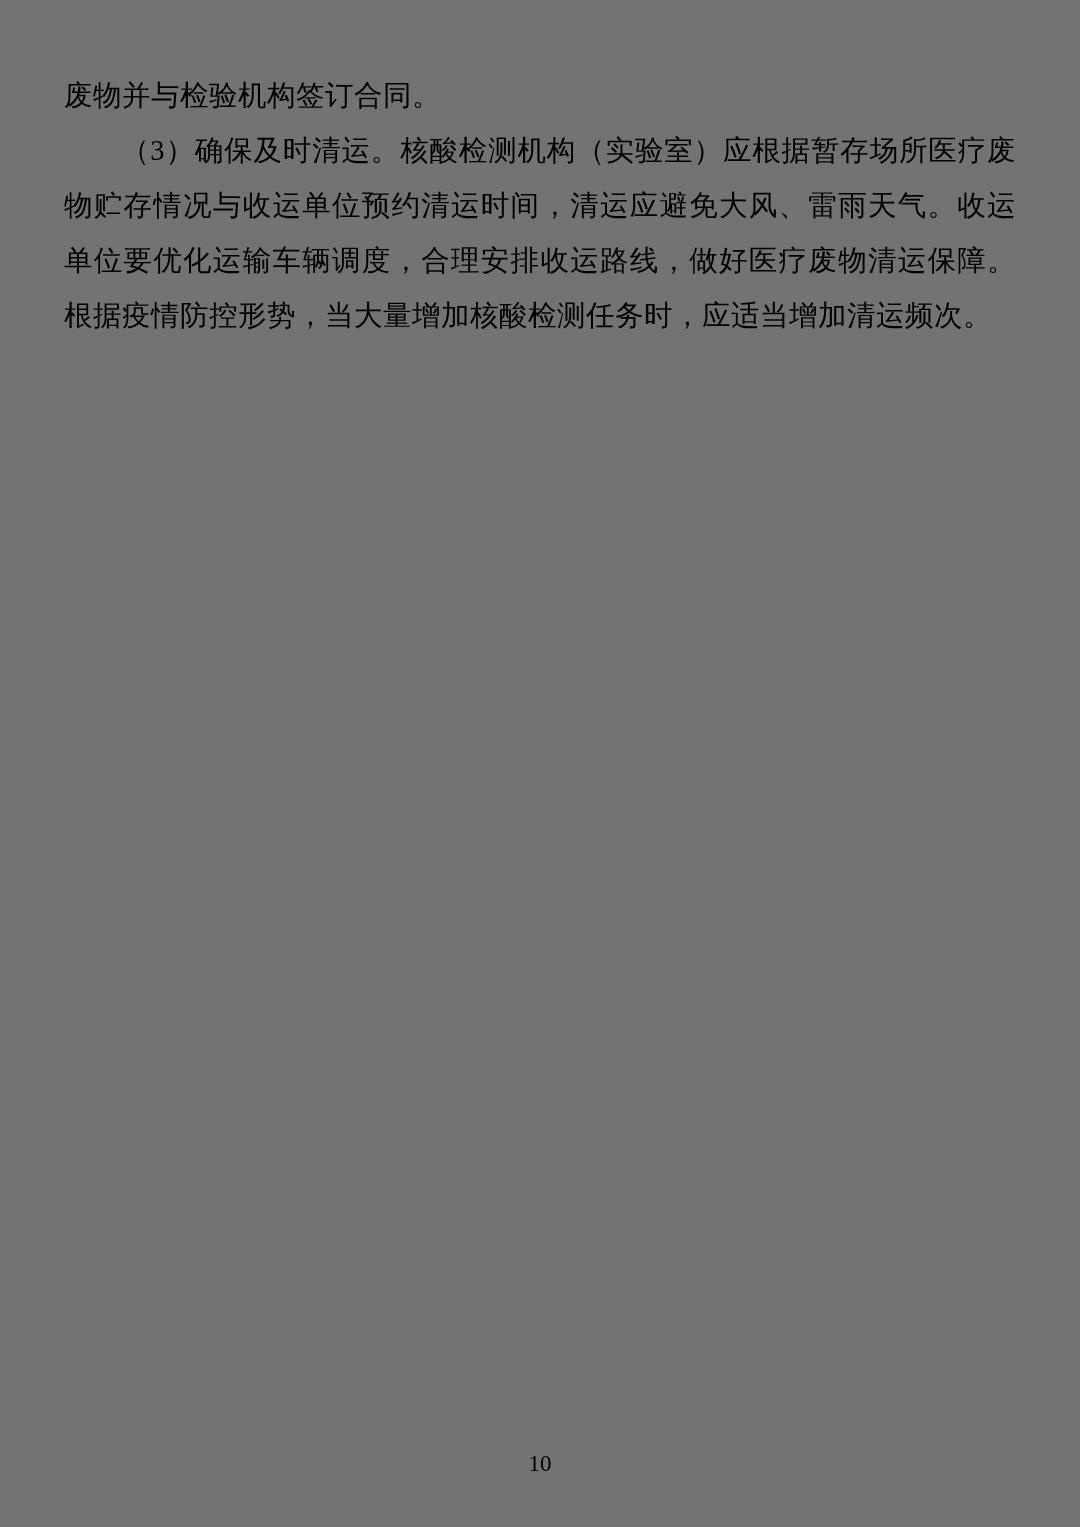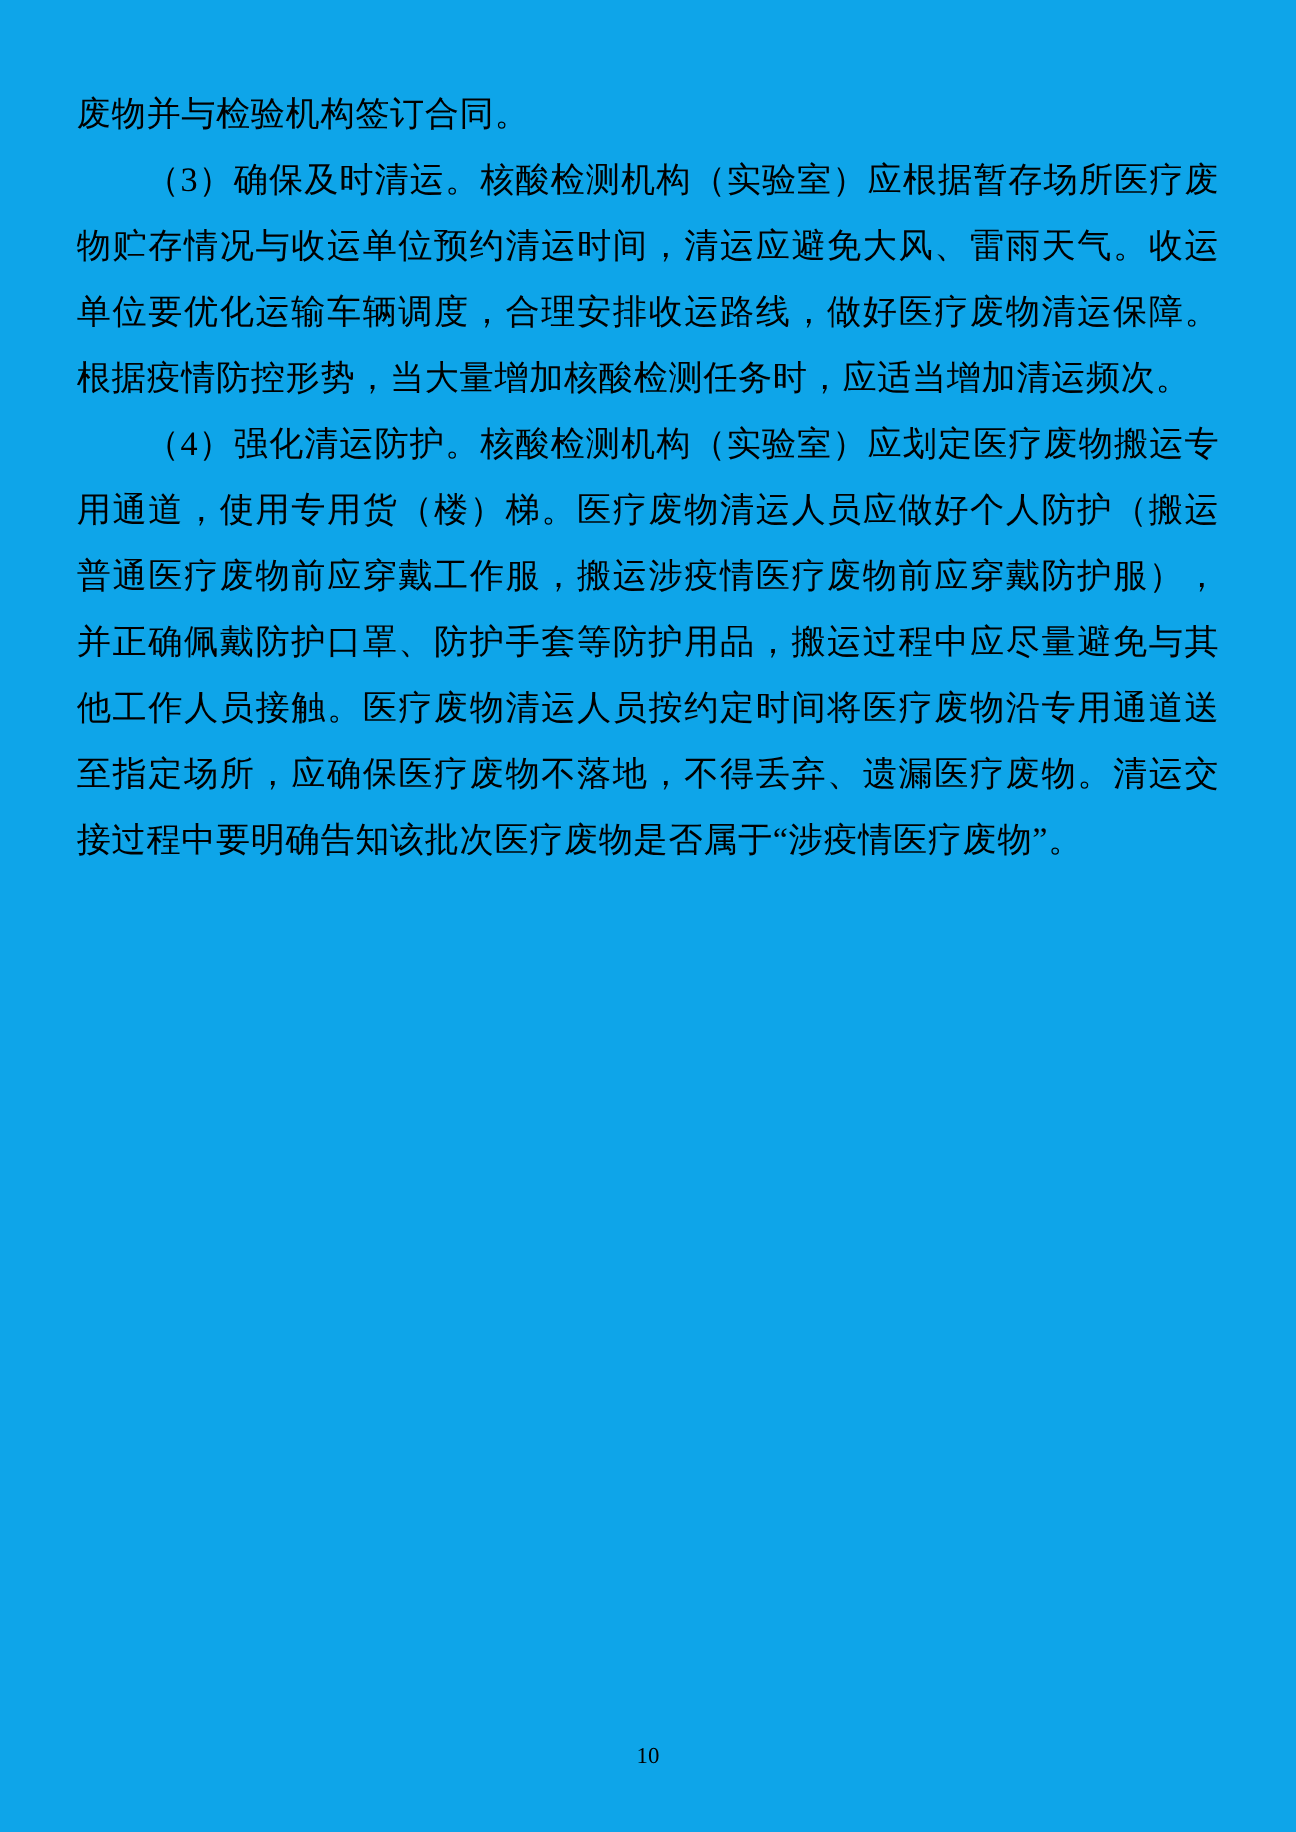--- a/index.html
+++ b/index.html
@@ -5,21 +5,21 @@
   html, body {
     margin: 0;
     padding: 0;
     background: #ffffff;
   }
   .page {
     position: relative;
     width: 1080px;
     height: 1527px;
     margin: 0 auto;
-    background: #0ea5e9;
+    background: #737373;
     box-sizing: border-box;
     padding: 68px 64px 0 64px;
     font-family: "Liberation Serif", "DejaVu Serif", serif;
     color: #000000;
     overflow: hidden;
   }
   .para {
     margin: 0;
     font-size: 28.5px;
     line-height: 55px;
@@ -34,34 +34,33 @@
   .para.heading {
     text-indent: 2em;
     font-weight: normal;
   }
   .page-number {
     position: absolute;
     left: 0;
     right: 0;
     top: 1452px;
     text-align: center;
-    font-size: 19px;
+    font-size: 23px;
     line-height: 24px;
     font-family: "Liberation Serif", "DejaVu Serif", serif;
     color: #000000;
   }
 </style>
 </head>
 <body>
 
 <div class="page">
   <p class="para plain">废物并与检验机构签订合同。</p>
 
   <p class="para indent">（3）确保及时清运。核酸检测机构（实验室）应根据暂存场所医疗废物贮存情况与收运单位预约清运时间，清运应避免大风、雷雨天气。收运单位要优化运输车辆调度，合理安排收运路线，做好医疗废物清运保障。根据疫情防控形势，当大量增加核酸检测任务时，应适当增加清运频次。</p>
 
-  <p class="para indent">（4）强化清运防护。核酸检测机构（实验室）应划定医疗废物搬运专用通道，使用专用货（楼）梯。医疗废物清运人员应做好个人防护（搬运普通医疗废物前应穿戴工作服，搬运涉疫情医疗废物前应穿戴防护服），并正确佩戴防护口罩、防护手套等防护用品，搬运过程中应尽量避免与其他工作人员接触。医疗废物清运人员按约定时间将医疗废物沿专用通道送至指定场所，应确保医疗废物不落地，不得丢弃、遗漏医疗废物。清运交接过程中要明确告知该批次医疗废物是否属于“涉疫情医疗废物”。</p>
 
 
 
 
 
   <div class="page-number">10</div>
 </div>
 
 </body></html>

